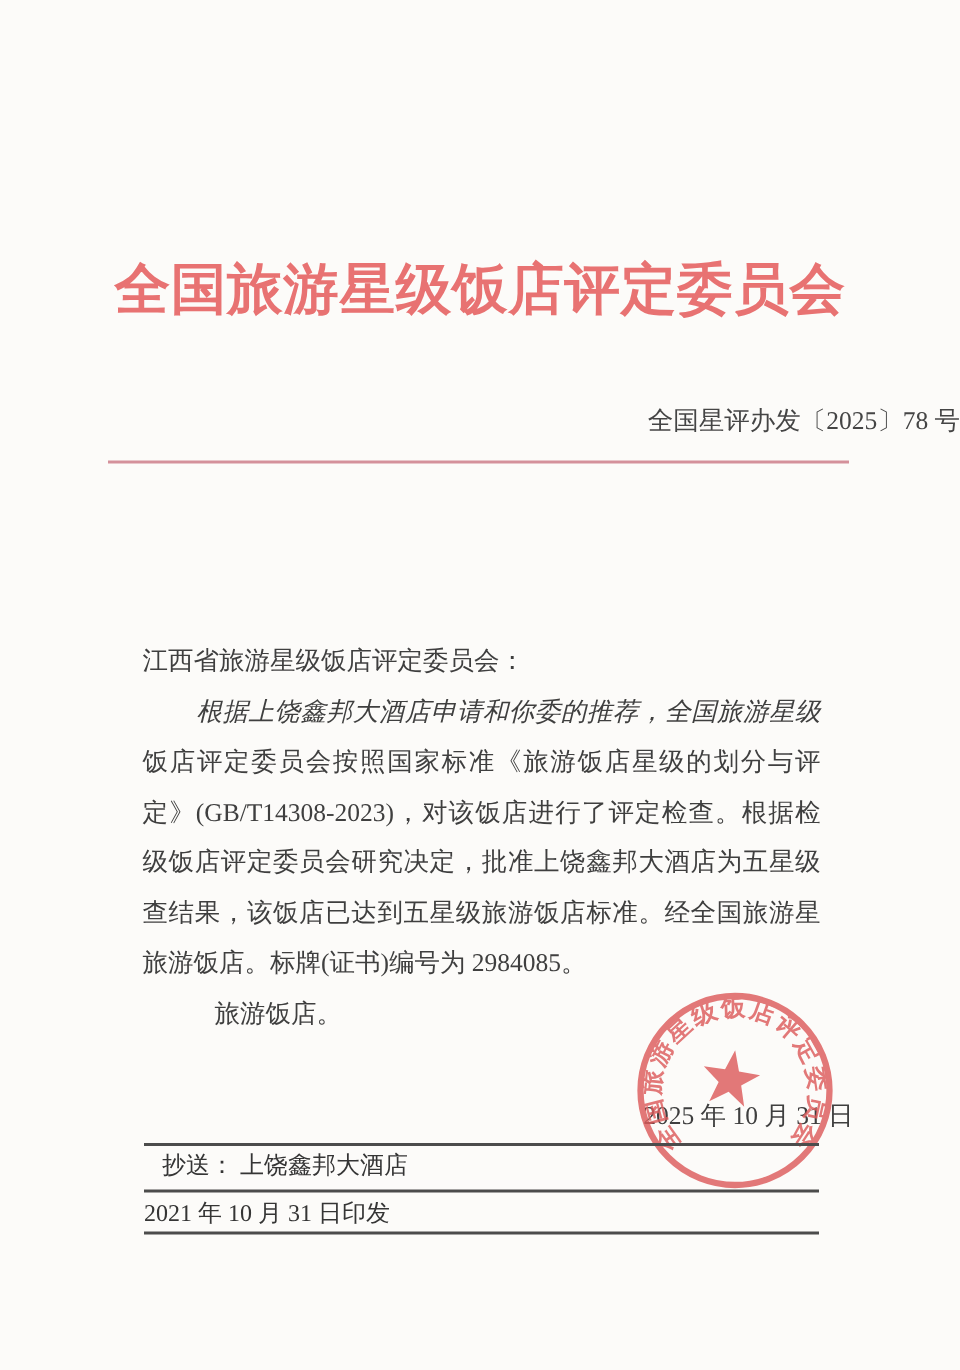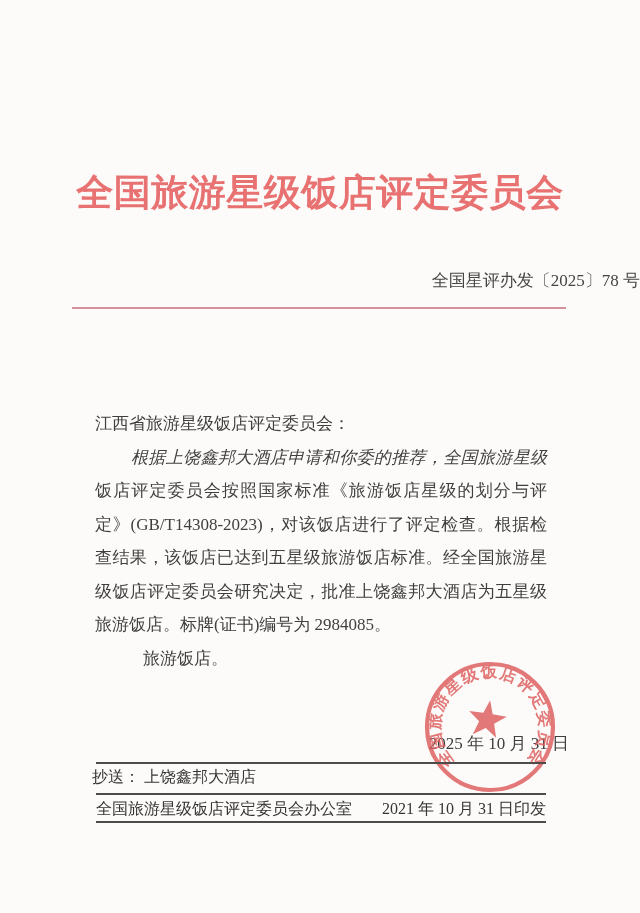--- a/index.html
+++ b/index.html
@@ -50,21 +50,21 @@
     left: 0;
     width: 640px;
     text-align: center;
     font-size: 24px;
     font-weight: bold;
     color: #303030;
     line-height: 37px;
   }
   .body-block {
     position: absolute;
-    top: 407px;
+    top: 424px;
     left: 95px;
     width: 452px;
     font-size: 17px;
     color: #3f3f3f;
     line-height: 33.5px;
   }
   .body-line {
     white-space: nowrap;
   }
   .body-line.justify-full {
@@ -108,21 +108,21 @@
     width: 450px;
     height: 1.5px;
     background: #4c4c4c;
   }
   .rule-1 { top: 762px; }
   .rule-2 { top: 793px; }
   .rule-3 { top: 821px; }
   .cc-row {
     position: absolute;
     top: 767px;
-    left: 92px;
+    left: 108px;
     width: 450px;
     font-size: 16px;
     color: #353535;
     white-space: nowrap;
   }
   .issuer-row {
     position: absolute;
     top: 799px;
     left: 96px;
     width: 450px;
@@ -144,22 +144,22 @@
   <div class="doc-number">全国星评办发〔2025〕78 号</div>
 
   <div class="red-rule"></div>
 
 
   <div class="body-block">
     <div class="body-line">江西省旅游星级饭店评定委员会：</div>
     <div class="body-line justify-full indent">根据上饶鑫邦大酒店申请和你委的推荐，全国旅游星级</div>
     <div class="body-line justify-full">饭店评定委员会按照国家标准《旅游饭店星级的划分与评</div>
     <div class="body-line justify-full">定》(GB/T14308-2023)，对该饭店进行了评定检查。根据检</div>
+    <div class="body-line justify-full">级饭店评定委员会研究决定，批准上饶鑫邦大酒店为五星级</div>
     <div class="body-line justify-full">查结果，该饭店已达到五星级旅游饭店标准。经全国旅游星</div>
-    <div class="body-line justify-full">级饭店评定委员会研究决定，批准上饶鑫邦大酒店为五星级</div>
     <div class="body-line">旅游饭店。标牌(证书)编号为 2984085。</div>
     <div class="closing-line">旅游饭店。</div>
   </div>
 
   <div class="date-line">2025 年 10 月 31 日</div>
 
   <svg class="seal" viewBox="0 0 138 138">
     <circle cx="69" cy="69" r="63" fill="none" stroke="#dd5c5c" stroke-width="4.2"></circle>
     <path id="sealArc" d="M 33.6 104.4 A 50 50 0 1 1 104.4 104.4" fill="none"></path>
     <text fill="#dd5c5c">
@@ -168,19 +168,18 @@
     <polygon fill="#dd5c5c" transform="translate(66,62) rotate(9)" points="0,-20 4.7,-6.5 19,-6.2 7.6,2.5 11.8,16.2 0,8 -11.8,16.2 -7.6,2.5 -19,-6.2 -4.7,-6.5"></polygon>
   </svg>
 
   <div class="footer-rule rule-1"></div>
 
   <div class="cc-row">抄送： 上饶鑫邦大酒店</div>
 
   <div class="footer-rule rule-2"></div>
 
   <div class="issuer-row">
-    <span>全国旅游星级饭店评定委员会办公室</span>
     <span>2021 年 10 月 31 日印发</span>
   </div>
 
   <div class="footer-rule rule-3"></div>
 
 </div>
 
 </body></html>

